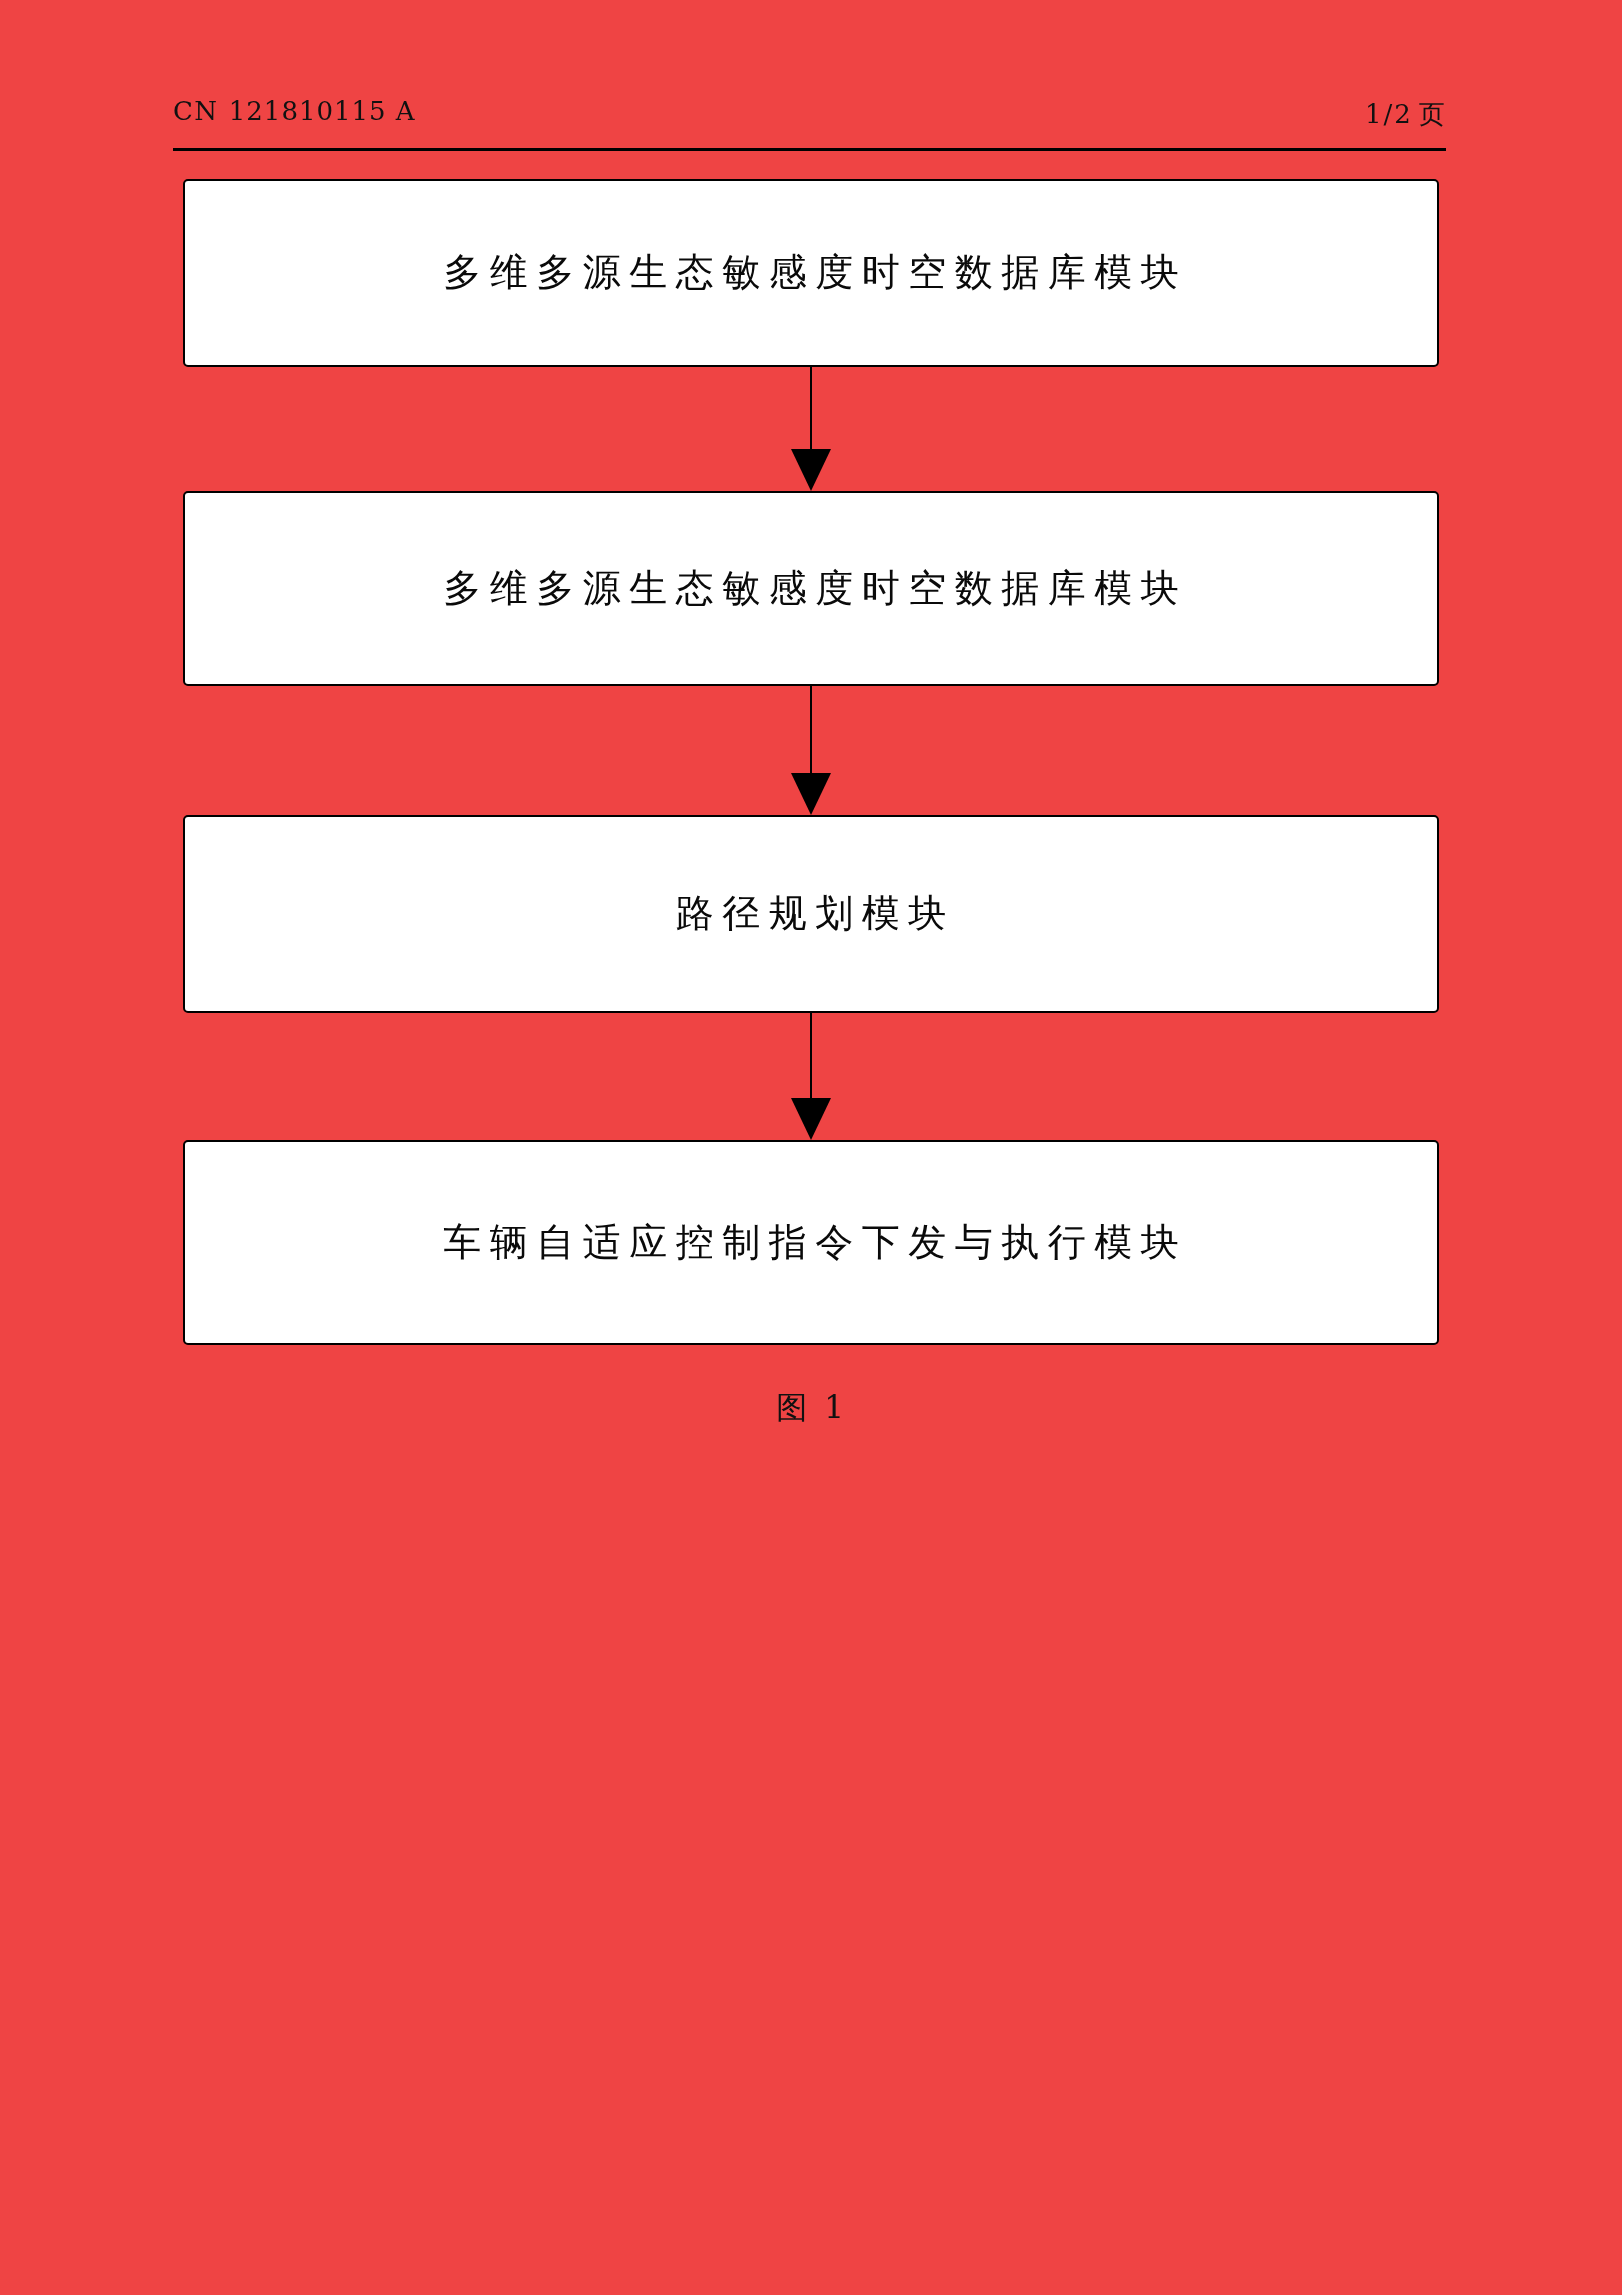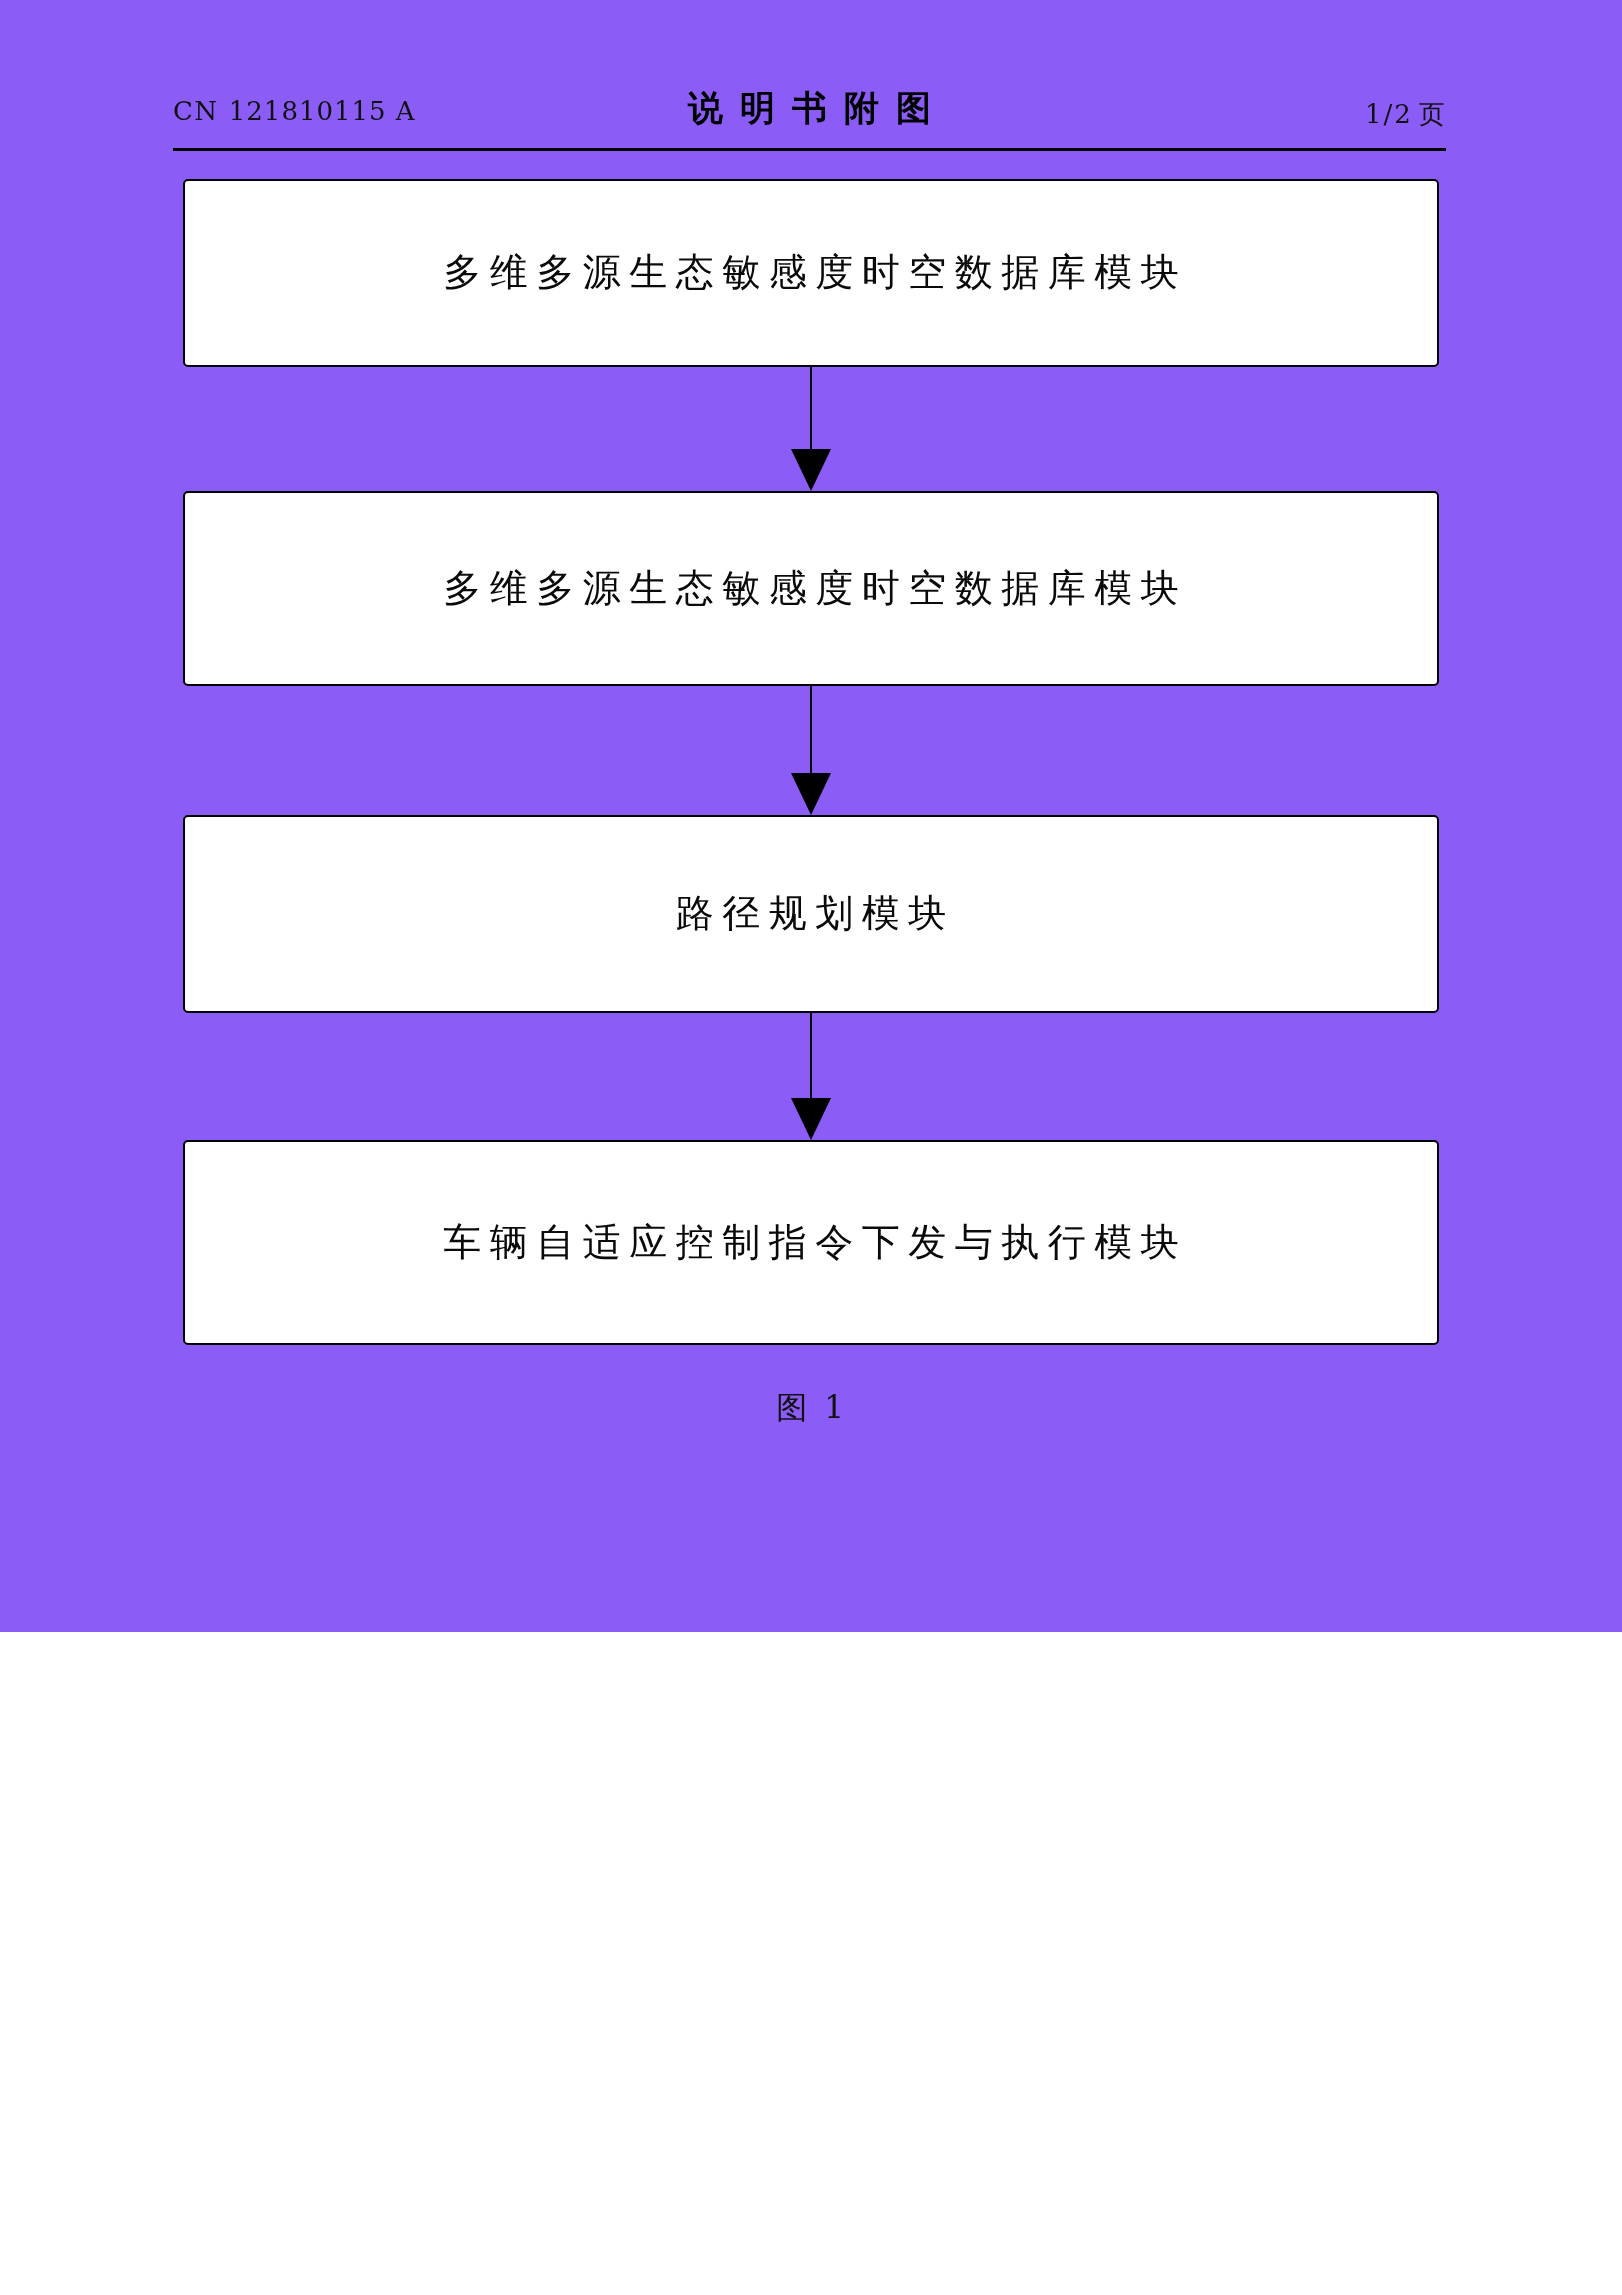--- a/index.html
+++ b/index.html
@@ -15,22 +15,22 @@
     font-family: "DejaVu Serif", "Liberation Serif", serif;
     color: #000000;
     overflow: hidden;
   }
 
   
   .page {
     position: absolute;
     left: 0; top: 0;
     width: 1623px;
-    height: 1632px;
-    background: #8b5cf6;
+    height: 2295px;
+    background: #ef4444;
   }
 
   
   .header {
     position: absolute;
     left: 173px;
     top: 85px;
     width: 1273px;
     height: 63px;
   }
@@ -189,21 +189,20 @@
 <body>
 
 <div class="page">
 
   <div class="header">
 
     <div class="header-left">
       <span class="pn-prefix">CN</span><span class="pn-num">121810115</span><span class="pn-kind">A</span>
     </div>
 
-    <div class="header-title">说明书附图</div>
 
     <div class="header-right">
       <span>1</span><span class="pg-sep">/</span><span>2</span><span class="pg-unit">页</span>
     </div>
   </div>
 
   <div class="header-rule"></div>
 
   <div class="flow">
 

